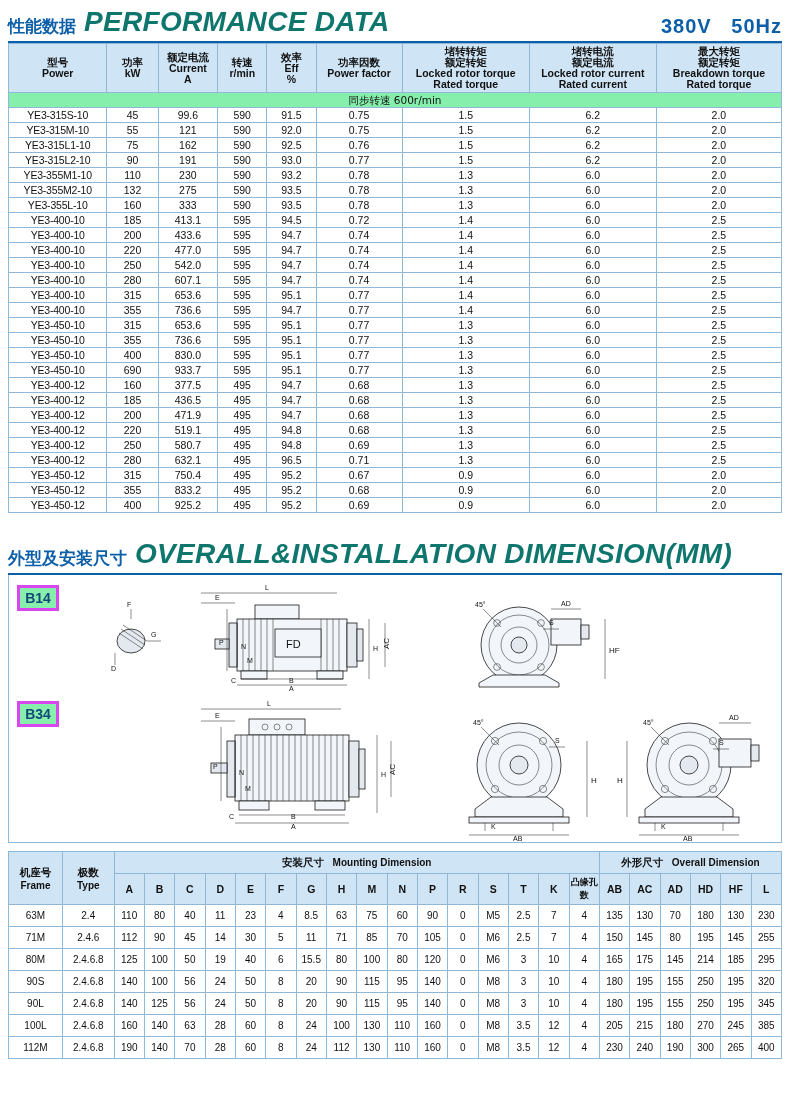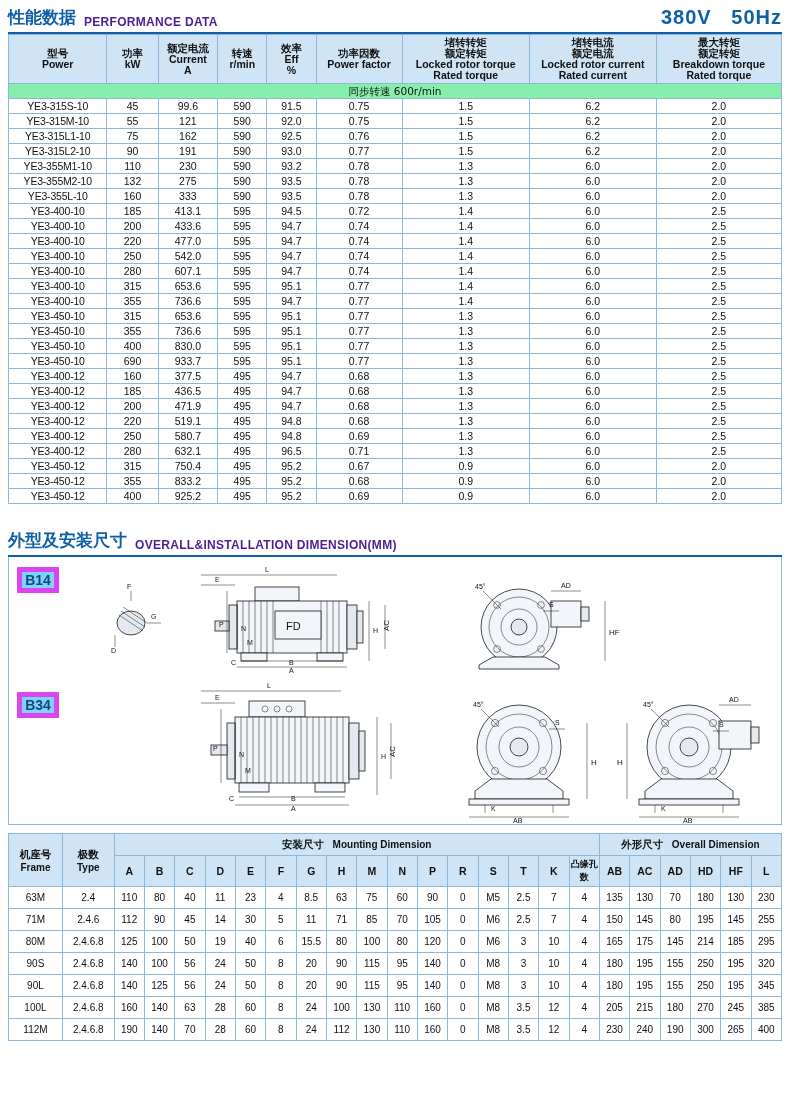--- a/index.html
+++ b/index.html
@@ -14,21 +14,21 @@
   }
   .page { width:790px; height:1105px; position:relative; padding: 6px 8px 12px 8px; }
 
   
   .sec-head { display:flex; align-items:flex-end; gap:8px; }
   .sec-head .cn {
     font-family: "DejaVu Sans", sans-serif;
     font-size: 17px; font-weight:700; color:#0d5fa8; letter-spacing:0px;
   }
   .sec-head .en {
-    font-size: 12px; font-weight:700; color:#4c1d95; letter-spacing:0.3px;
+    font-size: 28px; font-weight:700; color:#0f766e; letter-spacing:0.3px;font-style:italic;
   }
   .sec-head .volt {
     margin-left:auto; font-size:20px; font-weight:700; color:#0d5fa8; letter-spacing:1px;
     white-space:pre;
   }
   .rule { height:2px; background:#0d5fa8; margin-top:3px; }
 
   
   table.perf { width:100%; border-collapse:collapse; table-layout:fixed; margin-top:0; }
   table.perf th, table.perf td {
@@ -56,21 +56,21 @@
   .dim-wrap { margin-top:25px; }
   .dim-body {
     border:1px solid #8fb8d8;
     border-top:none;
     background:#ffffff;
     position:relative;
     height:268px;
     margin-top:0;
   }
   .badge {
-    width:42px; height:26px; background:#7dd3fc; border:5px solid #d946ef;
+    width:42px; height:26px; background:#86efac; border:3px solid #d946ef;
     display:flex; align-items:center; justify-content:center;
     font-size:14px; font-weight:700; color:#14477a;
   }
   .svg-area { position:absolute; }
 
   
   table.dimtab { width:100%; border-collapse:collapse; table-layout:fixed; margin-top:8px; }
   table.dimtab th, table.dimtab td {
     border:1px solid #8fb8d8; text-align:center; font-size:10px; padding:0; height:22px;
   }
@@ -469,21 +469,21 @@
       <span class="en">OVERALL&amp;INSTALLATION DIMENSION(MM)</span>
     </div>
     <div class="rule"></div>
 
     <div class="dim-body">
 
       <div class="badge" style="position:absolute;left:8px;top:10px;">
         <span>B14</span>
       </div>
 
-      <div class="badge" style="position:absolute;left:8px;top:135px;">
+      <div class="badge" style="position:absolute;left:8px;top:126px;">
         <span>B34</span>
       </div>
 
       <div class="svg-area" style="left:60px;top:4px;">
         <svg width="700" height="112" viewBox="0 0 700 112">
 
           <g>
             <ellipse cx="62" cy="62" rx="14" ry="12" class="grayfill"></ellipse>
             <path class="thin" d="M50 54 L74 70 M52 50 L76 66 M54 46 L78 62"></path>
             <line class="thin" x1="62" y1="40" x2="62" y2="30"></line>

